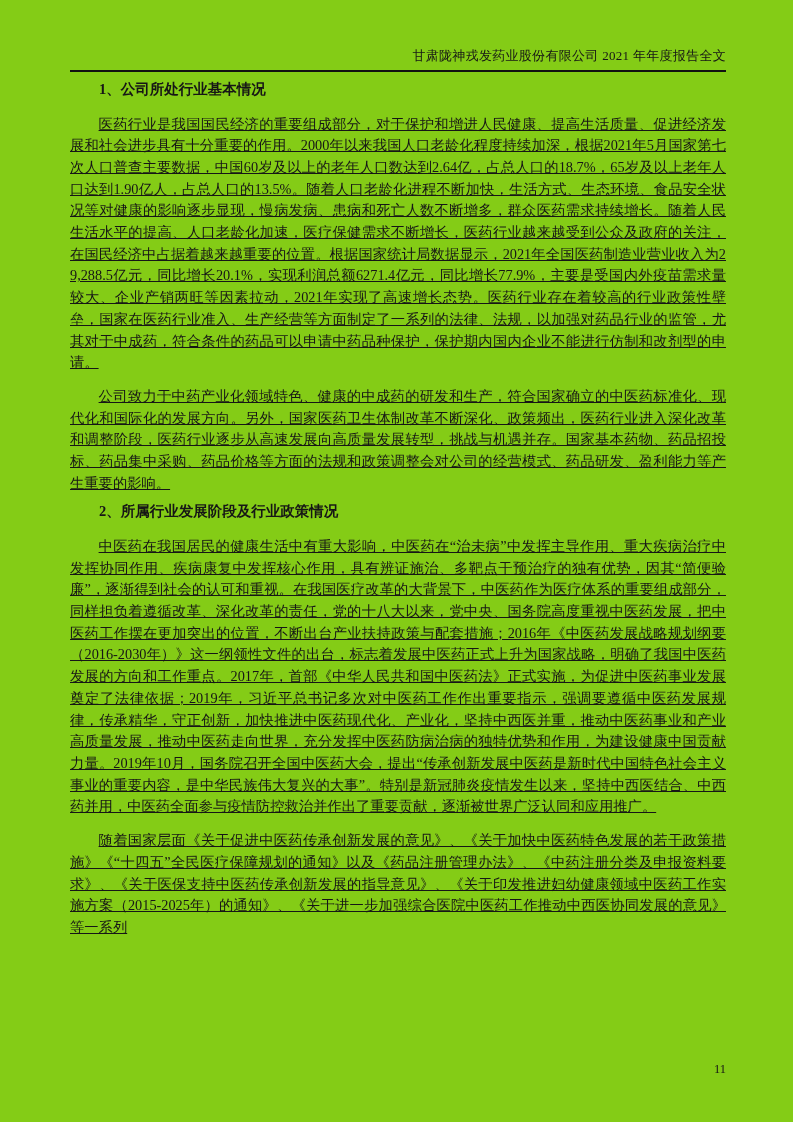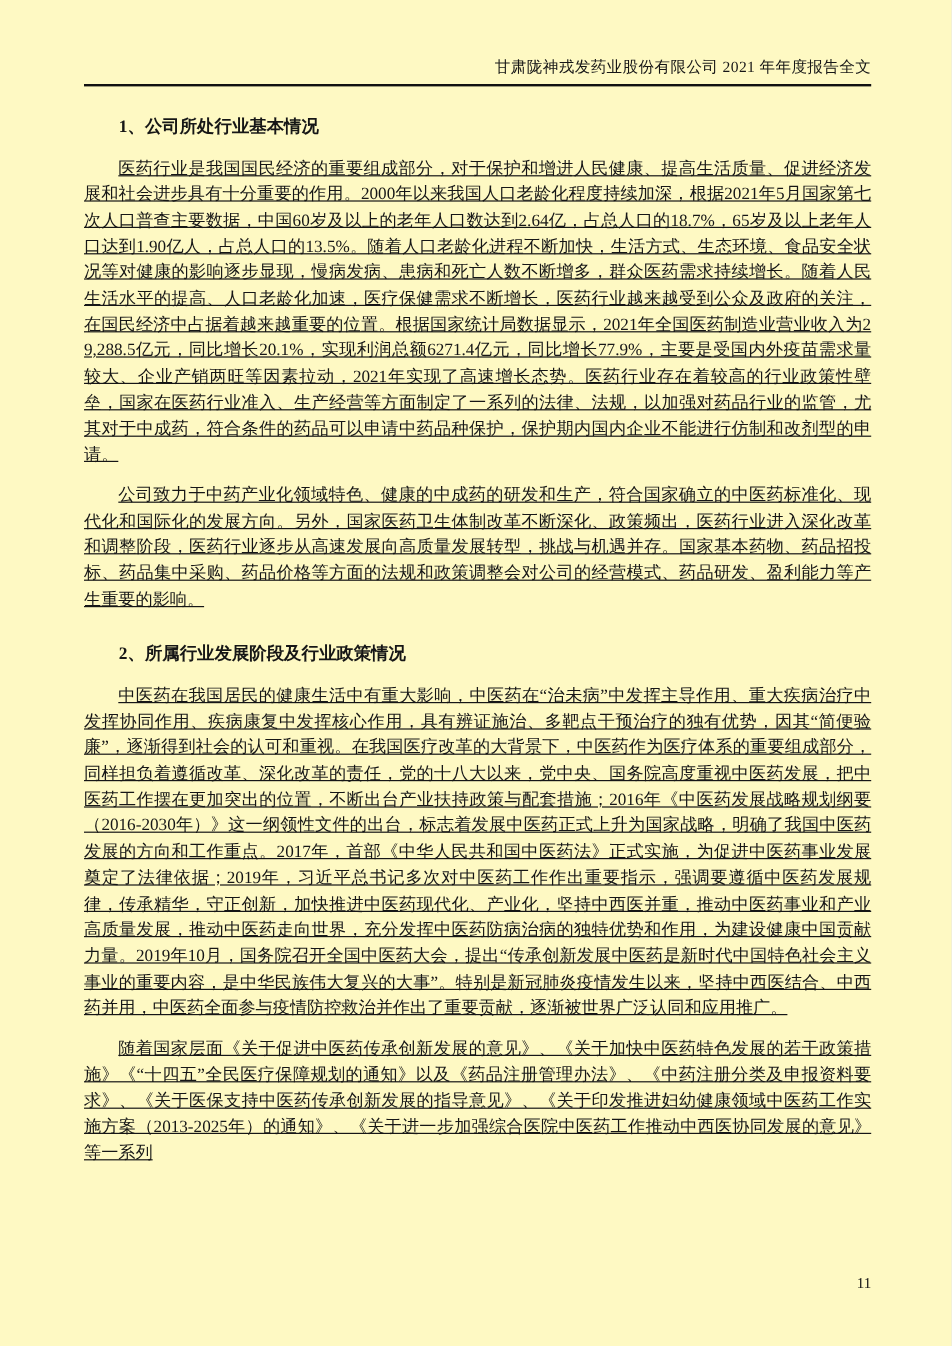--- a/index.html
+++ b/index.html
@@ -2,21 +2,21 @@
 <html lang="zh"><head>
 <meta charset="utf-8">
 <style>
   * { box-sizing: border-box; }
   html, body { margin: 0; padding: 0; background: #e8e8e8; }
   .page {
     position: relative;
     width: 793px;
     height: 1122px;
     margin: 0 auto;
-    background: #fef9c3;
+    background: #84cc16;
     font-family: "Liberation Serif", "DejaVu Serif", serif;
     color: #161616;
     padding: 46px 67px 0 70px;
     overflow: hidden;
   }
   .page-header {
     text-align: right;
     font-size: 13px;
     line-height: 20px;
     padding-bottom: 4px;
@@ -33,21 +33,21 @@
     letter-spacing: 1px;
   }
   .heading-1 {
     margin-top: 36px;
     font-size: 15px;
     font-weight: bold;
     line-height: 20px;
     letter-spacing: 0.5px;
   }
   .heading-2 {
-    margin-top: 25px;
+    margin-top: 8px;
     font-size: 14.5px;
     line-height: 19px;
     text-indent: 2em;
   }
   .body-para {
     margin: 0;
     margin-top: 12px;
     font-size: 14.3px;
     line-height: 21.7px;
     text-align: justify;
@@ -80,17 +80,17 @@
   <h3 class="heading-2">1、公司所处行业基本情况</h3>
 
   <p class="body-para">医药行业是我国国民经济的重要组成部分，对于保护和增进人民健康、提高生活质量、促进经济发展和社会进步具有十分重要的作用。2000年以来我国人口老龄化程度持续加深，根据2021年5月国家第七次人口普查主要数据，中国60岁及以上的老年人口数达到2.64亿，占总人口的18.7%，65岁及以上老年人口达到1.90亿人，占总人口的13.5%。随着人口老龄化进程不断加快，生活方式、生态环境、食品安全状况等对健康的影响逐步显现，慢病发病、患病和死亡人数不断增多，群众医药需求持续增长。随着人民生活水平的提高、人口老龄化加速，医疗保健需求不断增长，医药行业越来越受到公众及政府的关注，在国民经济中占据着越来越重要的位置。根据国家统计局数据显示，2021年全国医药制造业营业收入为29,288.5亿元，同比增长20.1%，实现利润总额6271.4亿元，同比增长77.9%，主要是受国内外疫苗需求量较大、企业产销两旺等因素拉动，2021年实现了高速增长态势。医药行业存在着较高的行业政策性壁垒，国家在医药行业准入、生产经营等方面制定了一系列的法律、法规，以加强对药品行业的监管，尤其对于中成药，符合条件的药品可以申请中药品种保护，保护期内国内企业不能进行仿制和改剂型的申请。</p>
 
   <p class="body-para">公司致力于中药产业化领域特色、健康的中成药的研发和生产，符合国家确立的中医药标准化、现代化和国际化的发展方向。另外，国家医药卫生体制改革不断深化、政策频出，医药行业进入深化改革和调整阶段，医药行业逐步从高速发展向高质量发展转型，挑战与机遇并存。国家基本药物、药品招投标、药品集中采购、药品价格等方面的法规和政策调整会对公司的经营模式、药品研发、盈利能力等产生重要的影响。</p>
 
   <h3 class="heading-2">2、所属行业发展阶段及行业政策情况</h3>
 
   <p class="body-para">中医药在我国居民的健康生活中有重大影响，中医药在“治未病”中发挥主导作用、重大疾病治疗中发挥协同作用、疾病康复中发挥核心作用，具有辨证施治、多靶点干预治疗的独有优势，因其“简便验廉”，逐渐得到社会的认可和重视。在我国医疗改革的大背景下，中医药作为医疗体系的重要组成部分，同样担负着遵循改革、深化改革的责任，党的十八大以来，党中央、国务院高度重视中医药发展，把中医药工作摆在更加突出的位置，不断出台产业扶持政策与配套措施；2016年《中医药发展战略规划纲要（2016-2030年）》这一纲领性文件的出台，标志着发展中医药正式上升为国家战略，明确了我国中医药发展的方向和工作重点。2017年，首部《中华人民共和国中医药法》正式实施，为促进中医药事业发展奠定了法律依据；2019年，习近平总书记多次对中医药工作作出重要指示，强调要遵循中医药发展规律，传承精华，守正创新，加快推进中医药现代化、产业化，坚持中西医并重，推动中医药事业和产业高质量发展，推动中医药走向世界，充分发挥中医药防病治病的独特优势和作用，为建设健康中国贡献力量。2019年10月，国务院召开全国中医药大会，提出“传承创新发展中医药是新时代中国特色社会主义事业的重要内容，是中华民族伟大复兴的大事”。特别是新冠肺炎疫情发生以来，坚持中西医结合、中西药并用，中医药全面参与疫情防控救治并作出了重要贡献，逐渐被世界广泛认同和应用推广。</p>
 
-  <p class="body-para">随着国家层面《关于促进中医药传承创新发展的意见》、《关于加快中医药特色发展的若干政策措施》《“十四五”全民医疗保障规划的通知》以及《药品注册管理办法》、《中药注册分类及申报资料要求》、《关于医保支持中医药传承创新发展的指导意见》、《关于印发推进妇幼健康领域中医药工作实施方案（2013-2025年）的通知》、《关于进一步加强综合医院中医药工作推动中西医协同发展的意见》等一系列</p>
+  <p class="body-para">随着国家层面《关于促进中医药传承创新发展的意见》、《关于加快中医药特色发展的若干政策措施》《“十四五”全民医疗保障规划的通知》以及《药品注册管理办法》、《中药注册分类及申报资料要求》、《关于医保支持中医药传承创新发展的指导意见》、《关于印发推进妇幼健康领域中医药工作实施方案（2015-2025年）的通知》、《关于进一步加强综合医院中医药工作推动中西医协同发展的意见》等一系列</p>
 
   <div class="page-number">11</div>
 
 </div>
 
 </body></html>

